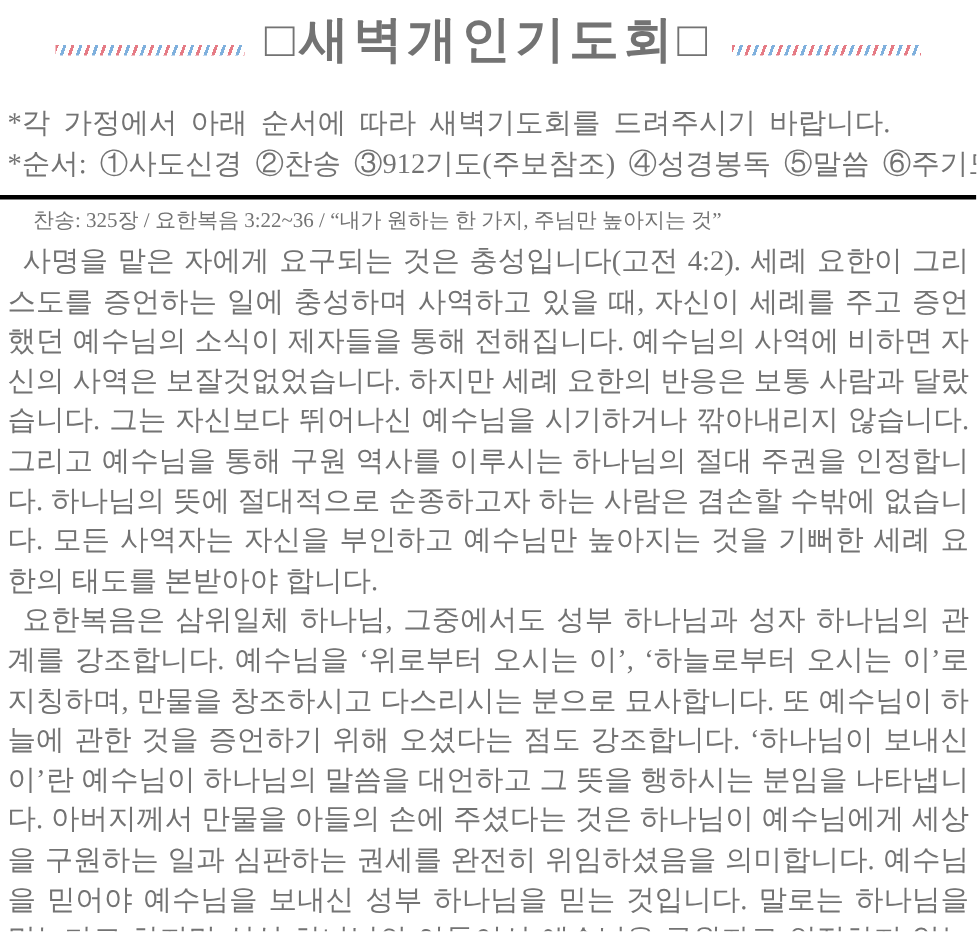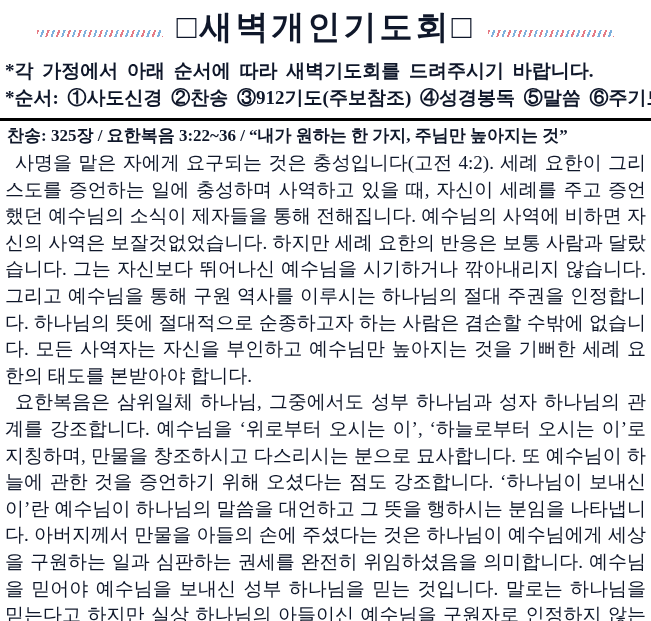--- a/index.html
+++ b/index.html
@@ -5,21 +5,21 @@
   :root {
     --deco-red: #e57b85;
     --deco-blue: #7fb0dd;
   }
   html, body { margin: 0; padding: 0; background: #ffffff; }
   .page {
     position: relative;
     width: 651px;
     height: 621px;
     background: #ffffff;
-    color: #0f172a;
+    color: #737373;
     font-family: "Liberation Serif", "DejaVu Serif", serif;
     overflow: hidden;
     box-sizing: border-box;
   }
 
   
   .title-row {
     display: flex;
     align-items: center;
     justify-content: center;
@@ -45,45 +45,46 @@
     font-size: 33px;
     font-weight: 700;
     letter-spacing: 3px;
     line-height: 46px;
     white-space: nowrap;
   }
 
   
   .intro {
     padding: 5px 5px 0 5px;
-    font-weight: 700;
+    font-weight: 400;
     font-size: 19px;
     line-height: 27px;
     word-spacing: 4px;
     white-space: nowrap;
+    margin-top: 12px;
   }
 
   
   .divider {
     border: none;
     border-top: 3px solid #000000;
     margin: 7px 0 0 0;
   }
 
   .date-line {
     font-weight: 700;
     font-size: 19px;
     line-height: 25px;
     padding: 3px 0 0 24px;
   }
   .hymn-line {
-    font-weight: 700;
-    font-size: 17px;
+    font-weight: 400;
+    font-size: 14px;
     line-height: 25px;
-    padding: 2px 0 1px 7px;
+    padding: 2px 0 1px 22px;
     white-space: nowrap;
   }
 
   
   .body-text {
     padding: 1px 5px 0 5px;
     font-size: 19px;
     line-height: 26.6px;
     text-align: justify;
     word-break: break-all;

